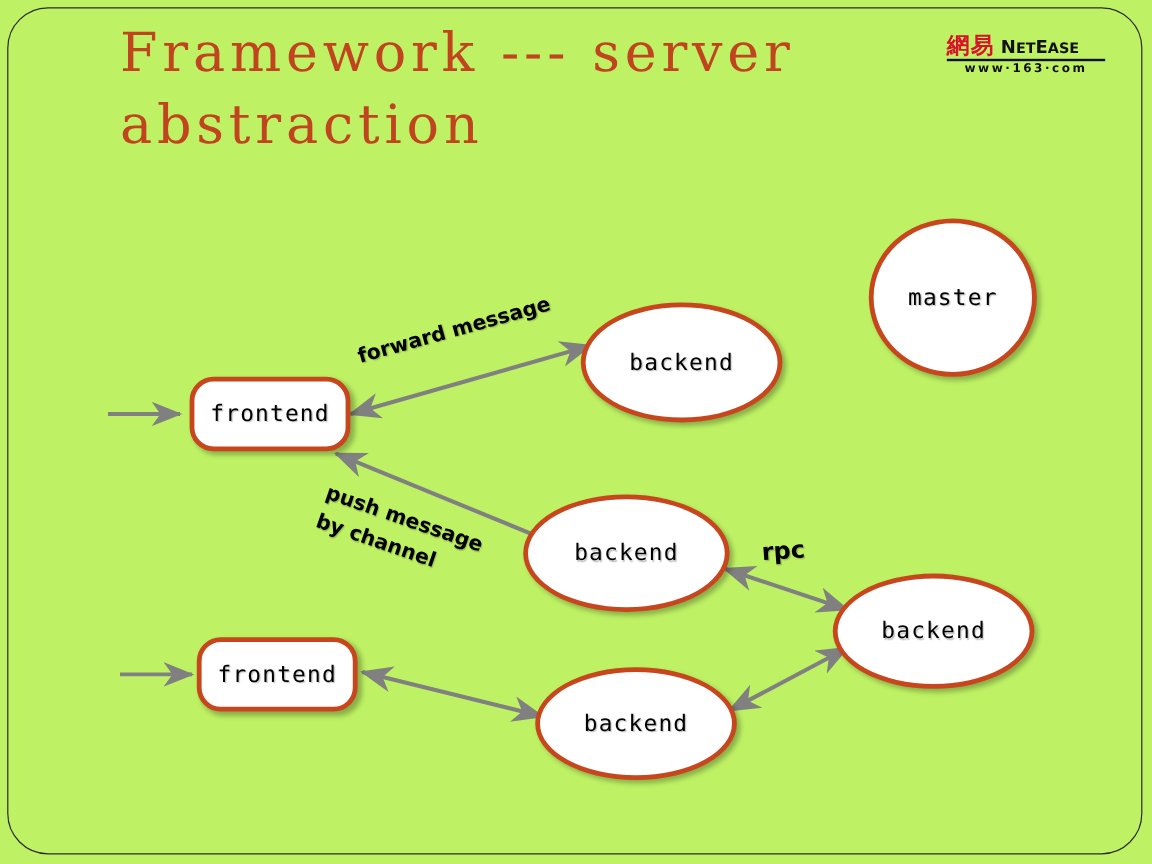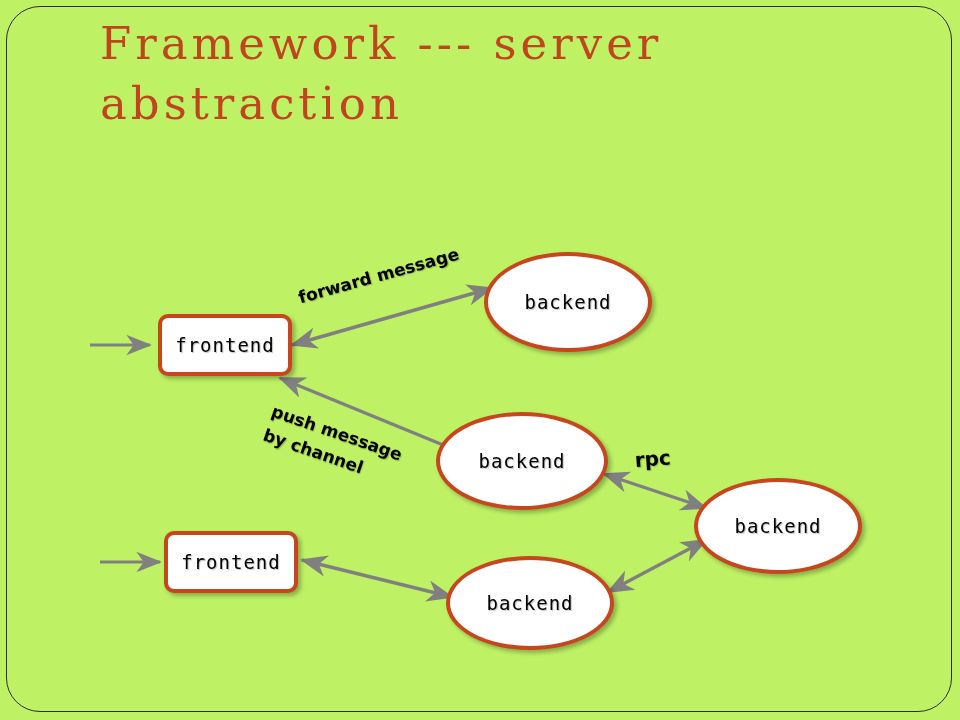--- a/index.html
+++ b/index.html
@@ -117,21 +117,21 @@
     border: 4px solid #C8461E;
     box-shadow: 3px 3px 4px rgba(0,0,0,0.28);
     box-sizing: border-box;
     color: #000000;
     font-family: "DejaVu Sans Mono", "Liberation Mono", monospace;
     font-size: 19px;
     letter-spacing: 1px;
     text-shadow: 1px 1px 1px rgba(0,0,0,0.25);
   }
   .node.box {
-    border-radius: 10px;
+    border-radius: 20px;
   }
   .node.ellipse {
     border-radius: 50%;
   }
 
   
   .edge-label {
     position: absolute;
     color: #000000;
     font-family: "DejaVu Sans", sans-serif;
@@ -145,20 +145,28 @@
 </head>
 <body>
 
 <div id="slide">
 
   <div id="slide-frame"></div>
 
   <div id="title">Framework --- server
 abstraction</div>
 
+  <div id="logo">
+    <div id="logo-row">
+      <span class="logo-cn">網易</span>
+      <span class="logo-en"><span>N</span><span class="sm">ET</span><span>E</span><span class="sm">ASE</span></span>
+    </div>
+    <div id="logo-rule"></div>
+    <div id="logo-url">www·163·com</div>
+  </div>
 
   <svg id="edges" viewBox="0 0 960 720" xmlns="http://www.w3.org/2000/svg">
     <defs>
       <marker id="ah" markerWidth="9" markerHeight="9" refX="7.4" refY="3.2" orient="auto" markerUnits="strokeWidth">
         <path d="M0,0 L8,3.2 L0,6.4 L2.3,3.2 z" fill="#808080"></path>
       </marker>
       <marker id="ah-start" markerWidth="9" markerHeight="9" refX="0.6" refY="3.2" orient="auto" markerUnits="strokeWidth">
         <path d="M8,0 L0,3.2 L8,6.4 L5.7,3.2 z" fill="#808080"></path>
       </marker>
     </defs>
@@ -179,20 +187,23 @@
   </svg>
 
   <div class="node box" style="left:158px; top:314px; width:134px; height:62px;">
     <span>frontend</span>
   </div>
 
   <div class="node ellipse" style="left:484px; top:252px; width:168px; height:100px;">
     <span>backend</span>
   </div>
 
+  <div class="node ellipse" style="left:724px; top:182px; width:140px; height:132px;">
+    <span>master</span>
+  </div>
 
   <div class="node ellipse" style="left:436px; top:412px; width:172px; height:98px;">
     <span>backend</span>
   </div>
 
   <div class="node ellipse" style="left:694px; top:478px; width:168px; height:96px;">
     <span>backend</span>
   </div>
 
   <div class="node box" style="left:164px; top:531px; width:134px; height:62px;">

